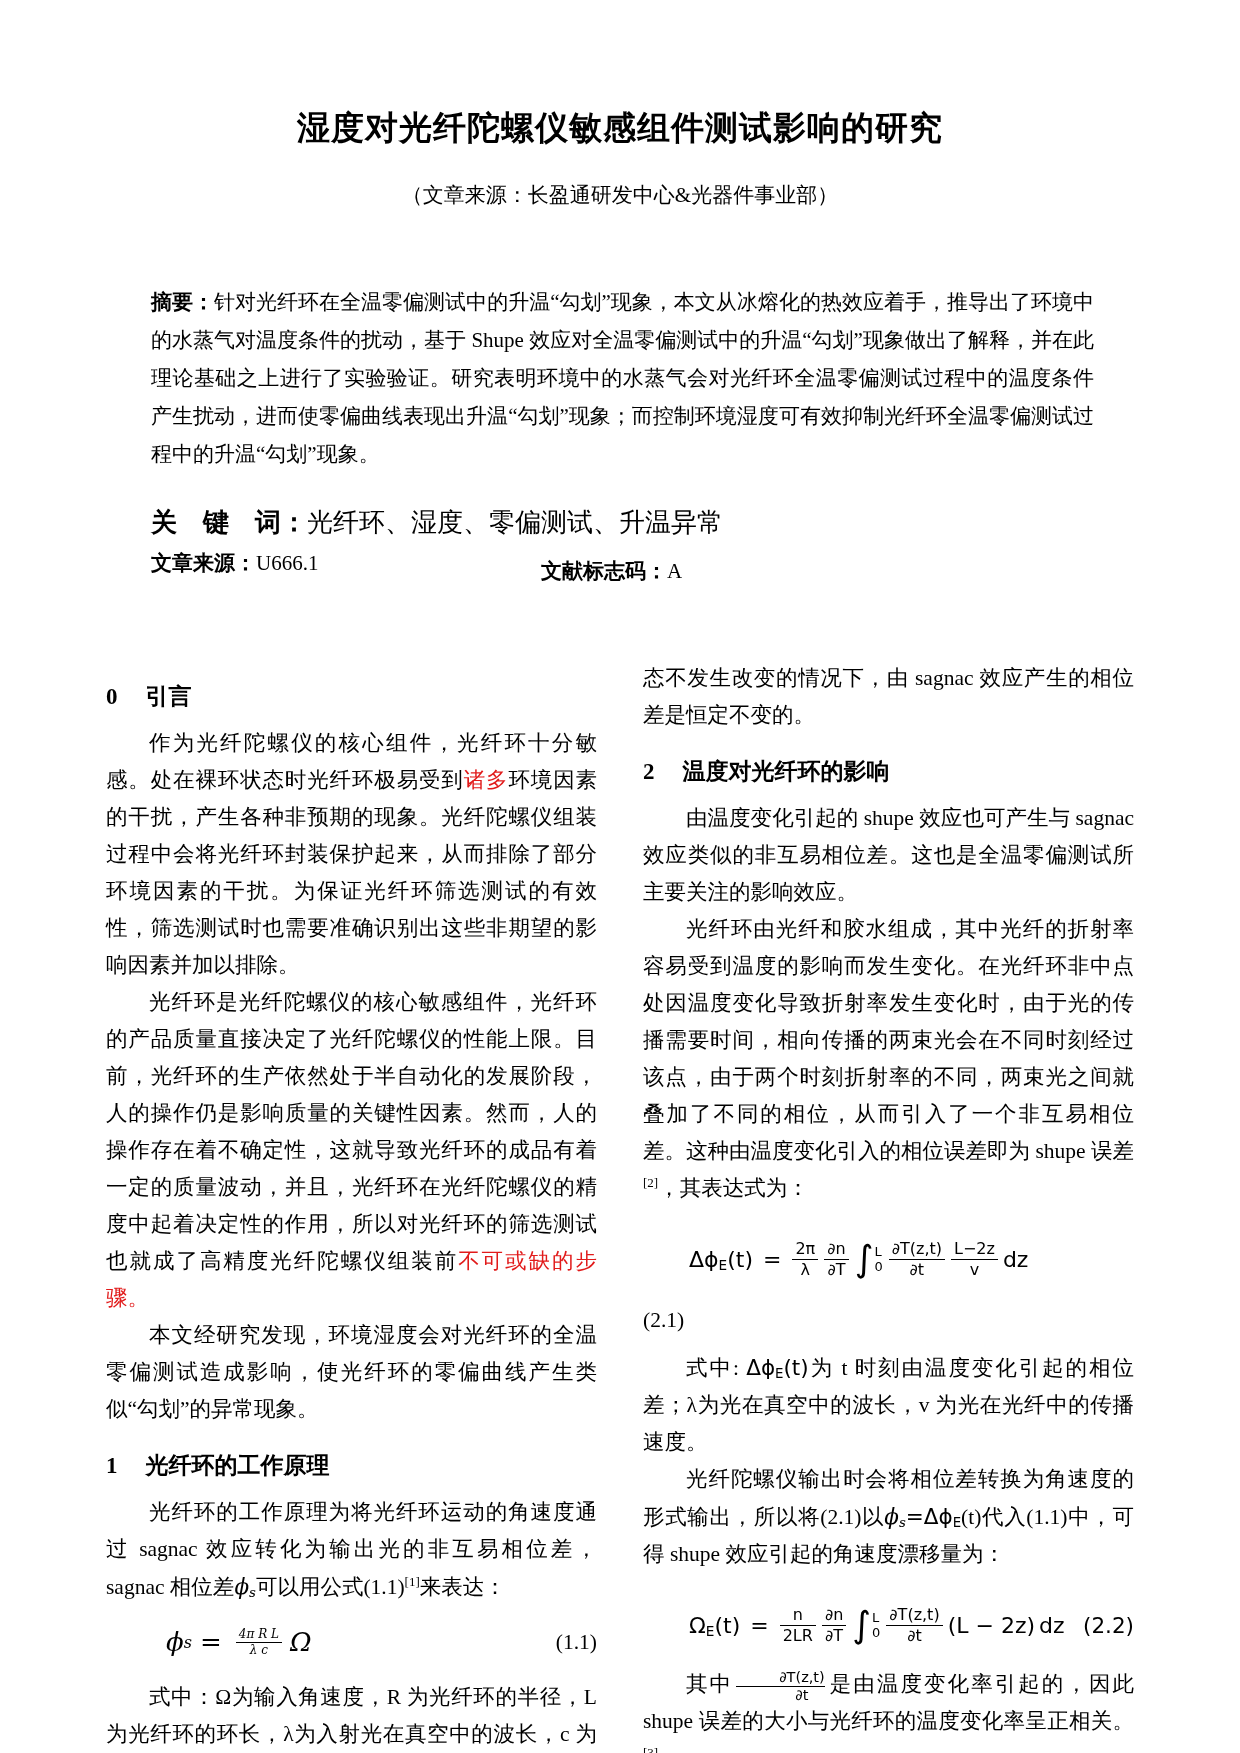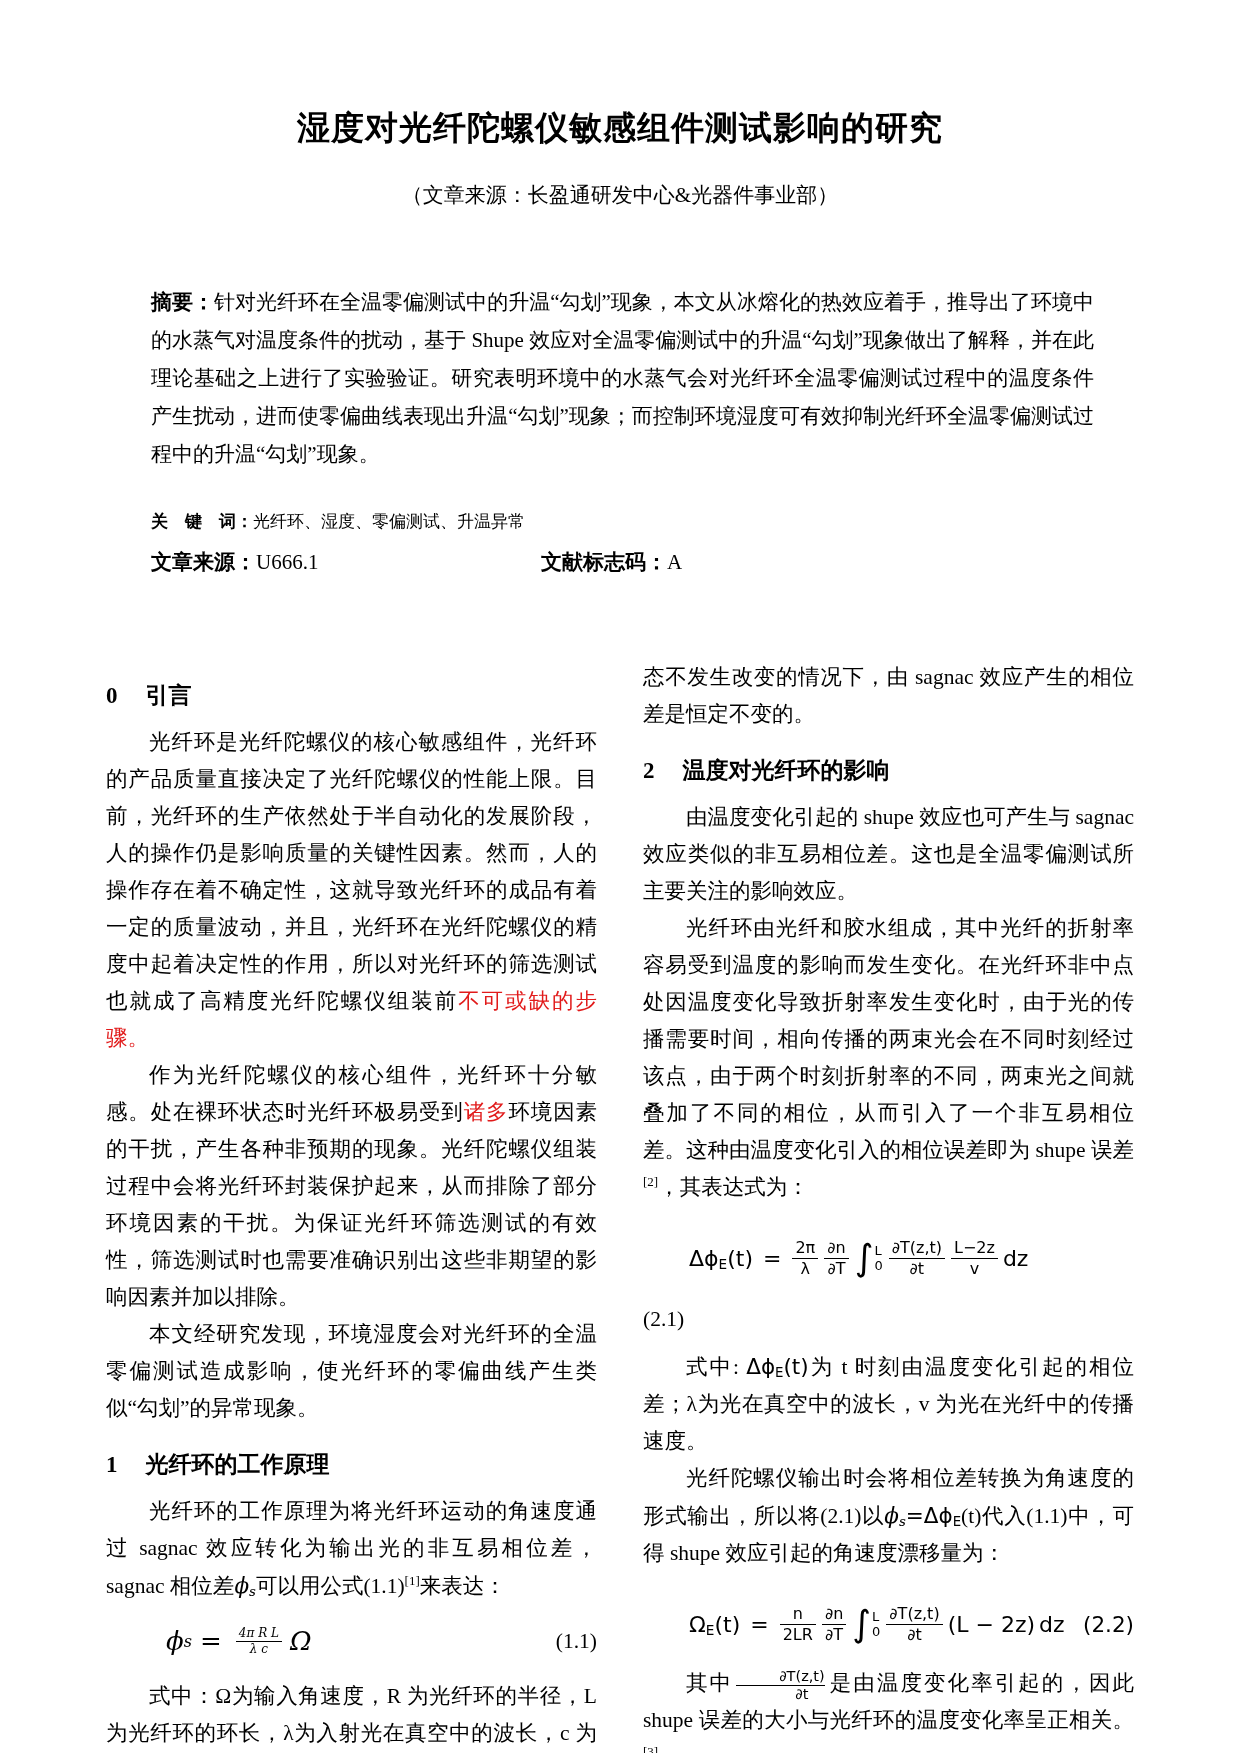--- a/index.html
+++ b/index.html
@@ -9,23 +9,23 @@
     box-sizing:border-box;padding:0 100px;overflow:hidden;position:relative;
   }
   .title{
     margin:0;padding-top:106px;text-align:center;
     font-size:33px;font-weight:bold;letter-spacing:1px;
     font-family:"Liberation Sans","DejaVu Sans",sans-serif;
   }
   .source{margin-top:30px;text-align:center;font-size:21px;}
   .abstract{margin-top:74px;padding:0 40px 0 45px;font-size:21px;line-height:38px;text-align:justify;}
   .blbl{font-family:"Liberation Sans","DejaVu Sans",sans-serif;font-weight:bold;}
-  .kw-line{margin:30px 0 0;font-size:17px;line-height:38px;}
+  .kw-line{margin:30px 0 0;font-size:26px;line-height:38px;}
   .clc-line{margin:2px 0 0;position:relative;height:38px;font-size:21px;line-height:38px;}
-  .doccode{position:absolute;left:390px;top:0;}
+  .doccode{position:absolute;left:390px;top:8px;}
   .columns{display:flex;gap:46px;margin-top:78px;}
   .col{width:497px;font-size:21.5px;line-height:37px;text-align:justify;}
   p{margin:0;}
   .indent{text-indent:2em;}
   h2.sec{
     font-size:23px;line-height:30px;font-weight:bold;margin:22px 0 13px;
     font-family:"Liberation Sans","DejaVu Sans",sans-serif;text-align:left;
   }
   h2.first{margin-top:21px;}
   .sec-num{font-family:"Liberation Serif","DejaVu Serif",serif;margin-right:28px;}
@@ -75,23 +75,23 @@
       <span class="doccode"><span class="blbl">文献标志码：</span><span>A</span></span>
     </div>
   </div>
 
   <div class="columns">
 
     <div class="col">
 
       <h2 class="sec first"><span class="sec-num">0</span><span>引言</span></h2>
 
+      <p class="indent"><span>作为光纤陀螺仪的核心组件，光纤环十分敏感。处在裸环状态时光纤环极易受到</span><span class="red">诸多</span><span>环境因素的干扰，产生各种非预期的现象。光纤陀螺仪组装过程中会将光纤环封装保护起来，从而排除了部分环境因素的干扰。为保证光纤环筛选测试的有效性，筛选测试时也需要准确识别出这些非期望的影响因素并加以排除。</span></p>
+
       <p class="indent"><span>光纤环是光纤陀螺仪的核心敏感组件，光纤环的产品质量直接决定了光纤陀螺仪的性能上限。目前，光纤环的生产依然处于半自动化的发展阶段，人的操作仍是影响质量的关键性因素。然而，人的操作存在着不确定性，这就导致光纤环的成品有着一定的质量波动，并且，光纤环在光纤陀螺仪的精度中起着决定性的作用，所以对光纤环的筛选测试也就成了高精度光纤陀螺仪组装前</span><span class="red">不可或缺的步骤。</span></p>
-
-      <p class="indent"><span>作为光纤陀螺仪的核心组件，光纤环十分敏感。处在裸环状态时光纤环极易受到</span><span class="red">诸多</span><span>环境因素的干扰，产生各种非预期的现象。光纤陀螺仪组装过程中会将光纤环封装保护起来，从而排除了部分环境因素的干扰。为保证光纤环筛选测试的有效性，筛选测试时也需要准确识别出这些非期望的影响因素并加以排除。</span></p>
 
       <p class="indent">本文经研究发现，环境湿度会对光纤环的全温零偏测试造成影响，使光纤环的零偏曲线产生类似“勾划”的异常现象。</p>
 
       <h2 class="sec"><span class="sec-num">1</span><span>光纤环的工作原理</span></h2>
 
       <p class="indent"><span>光纤环的工作原理为将光纤环运动的角速度通过 sagnac 效应转化为输出光的非互易相位差，sagnac 相位差</span><span class="mi"><span>ϕ</span><sub class="msub">s</sub></span><span>可以用公式(1.1)</span><sup class="ref">[1]</sup><span>来表达：</span></p>
 
       <div class="eq-row">
         <span class="eq11-body">
             <span>ϕ</span>

